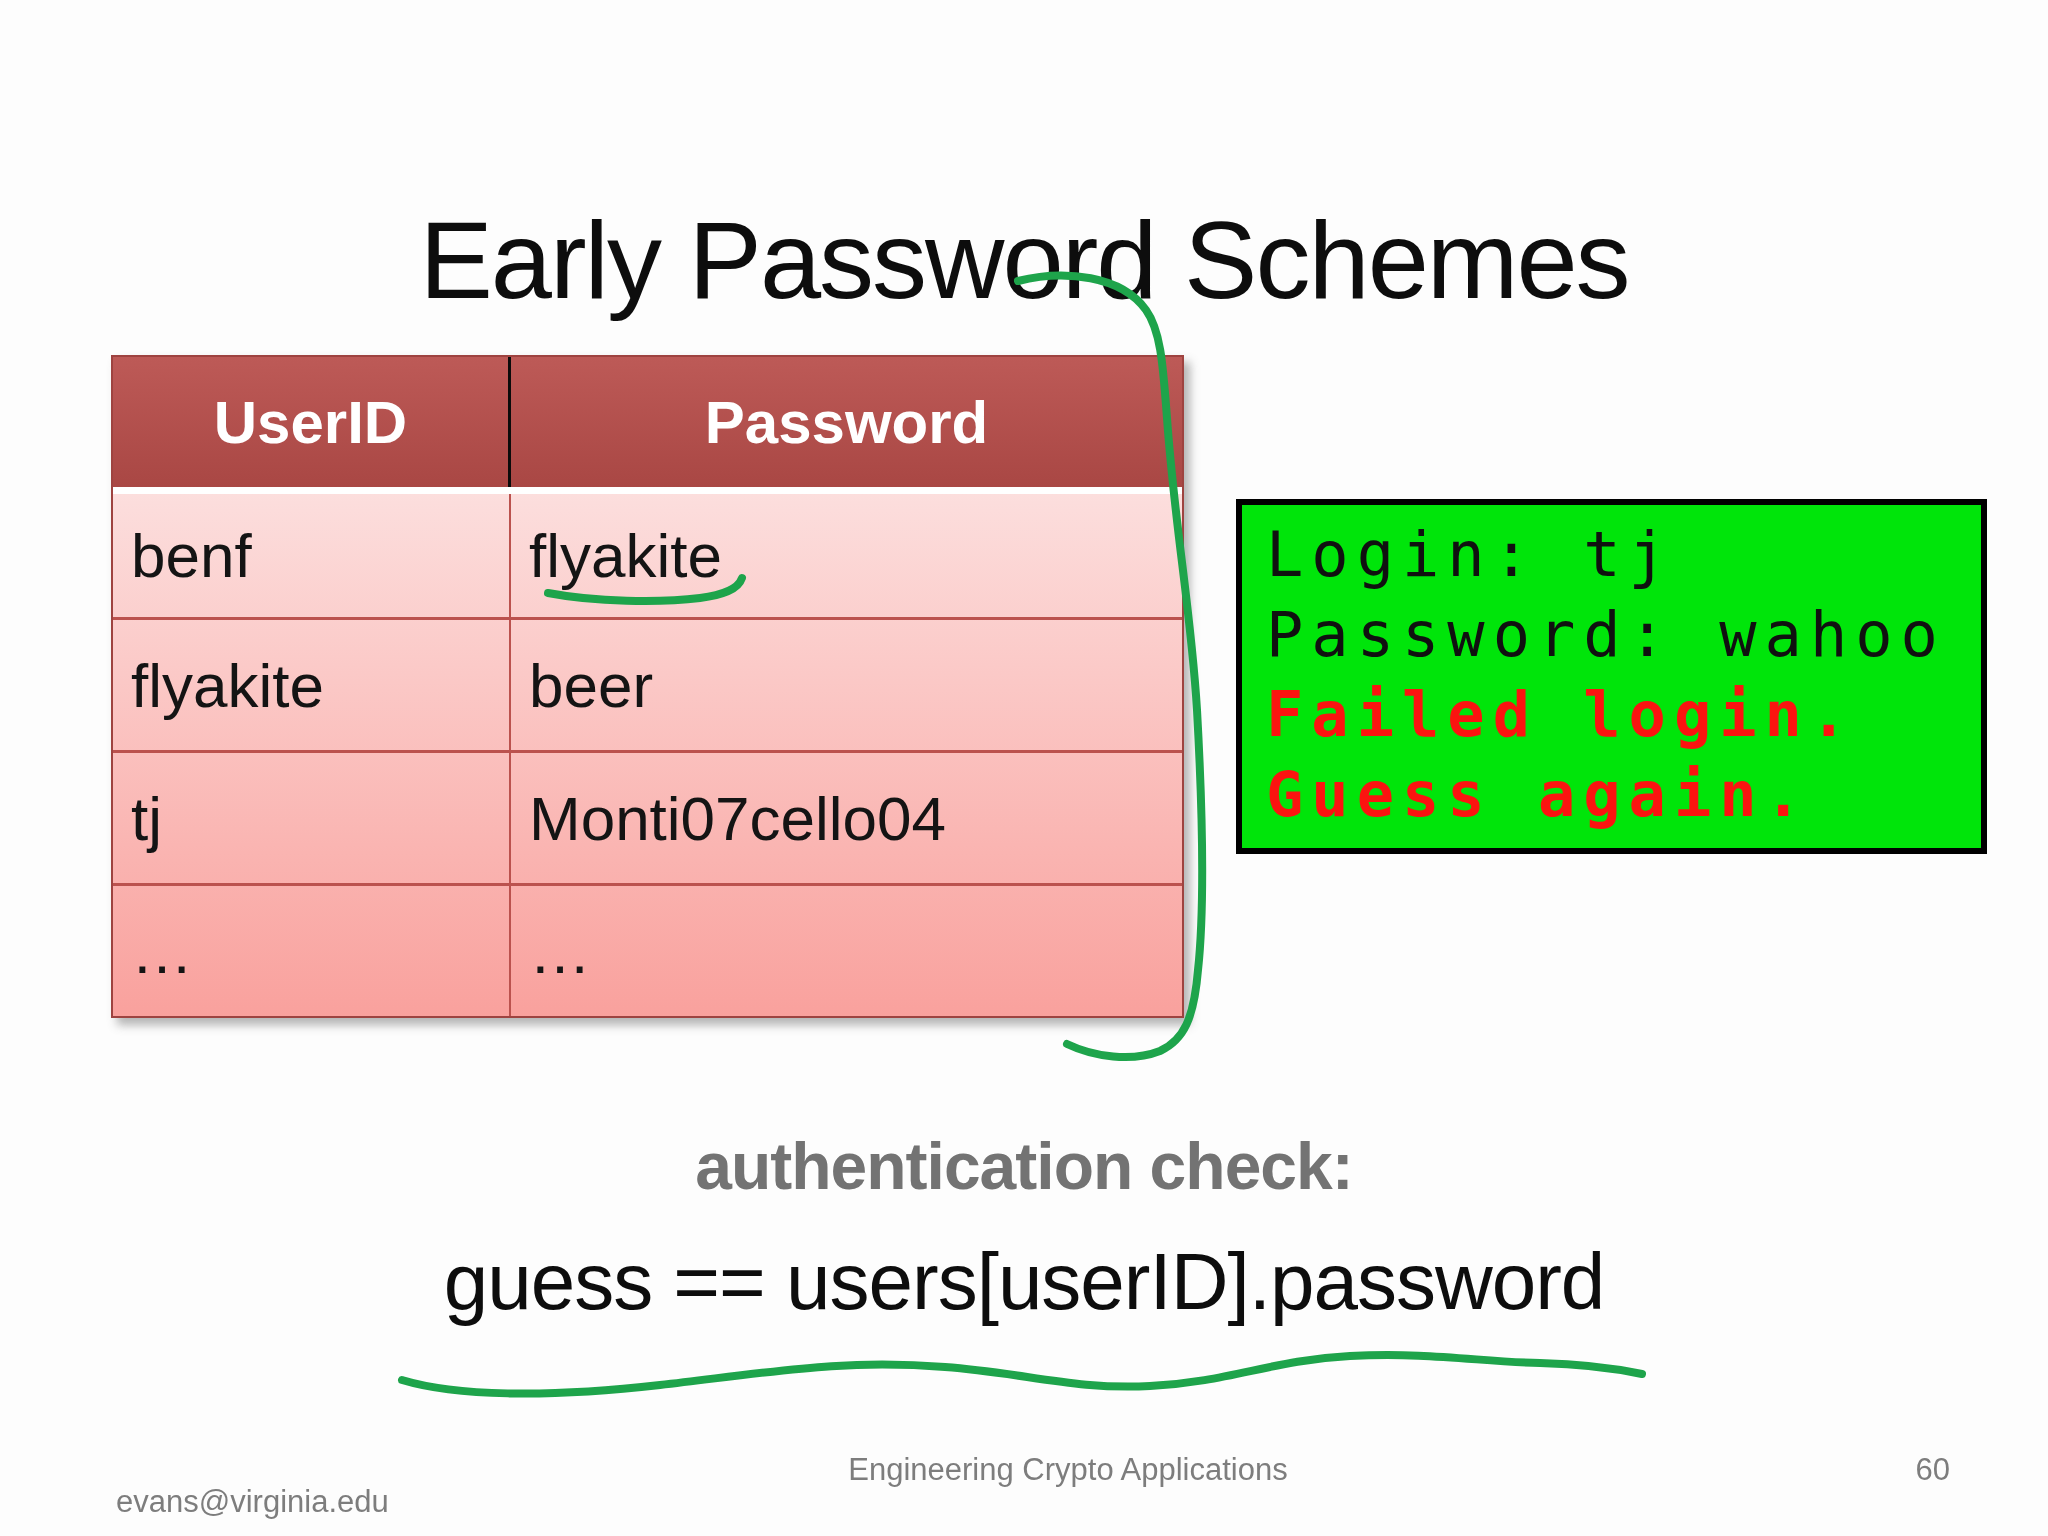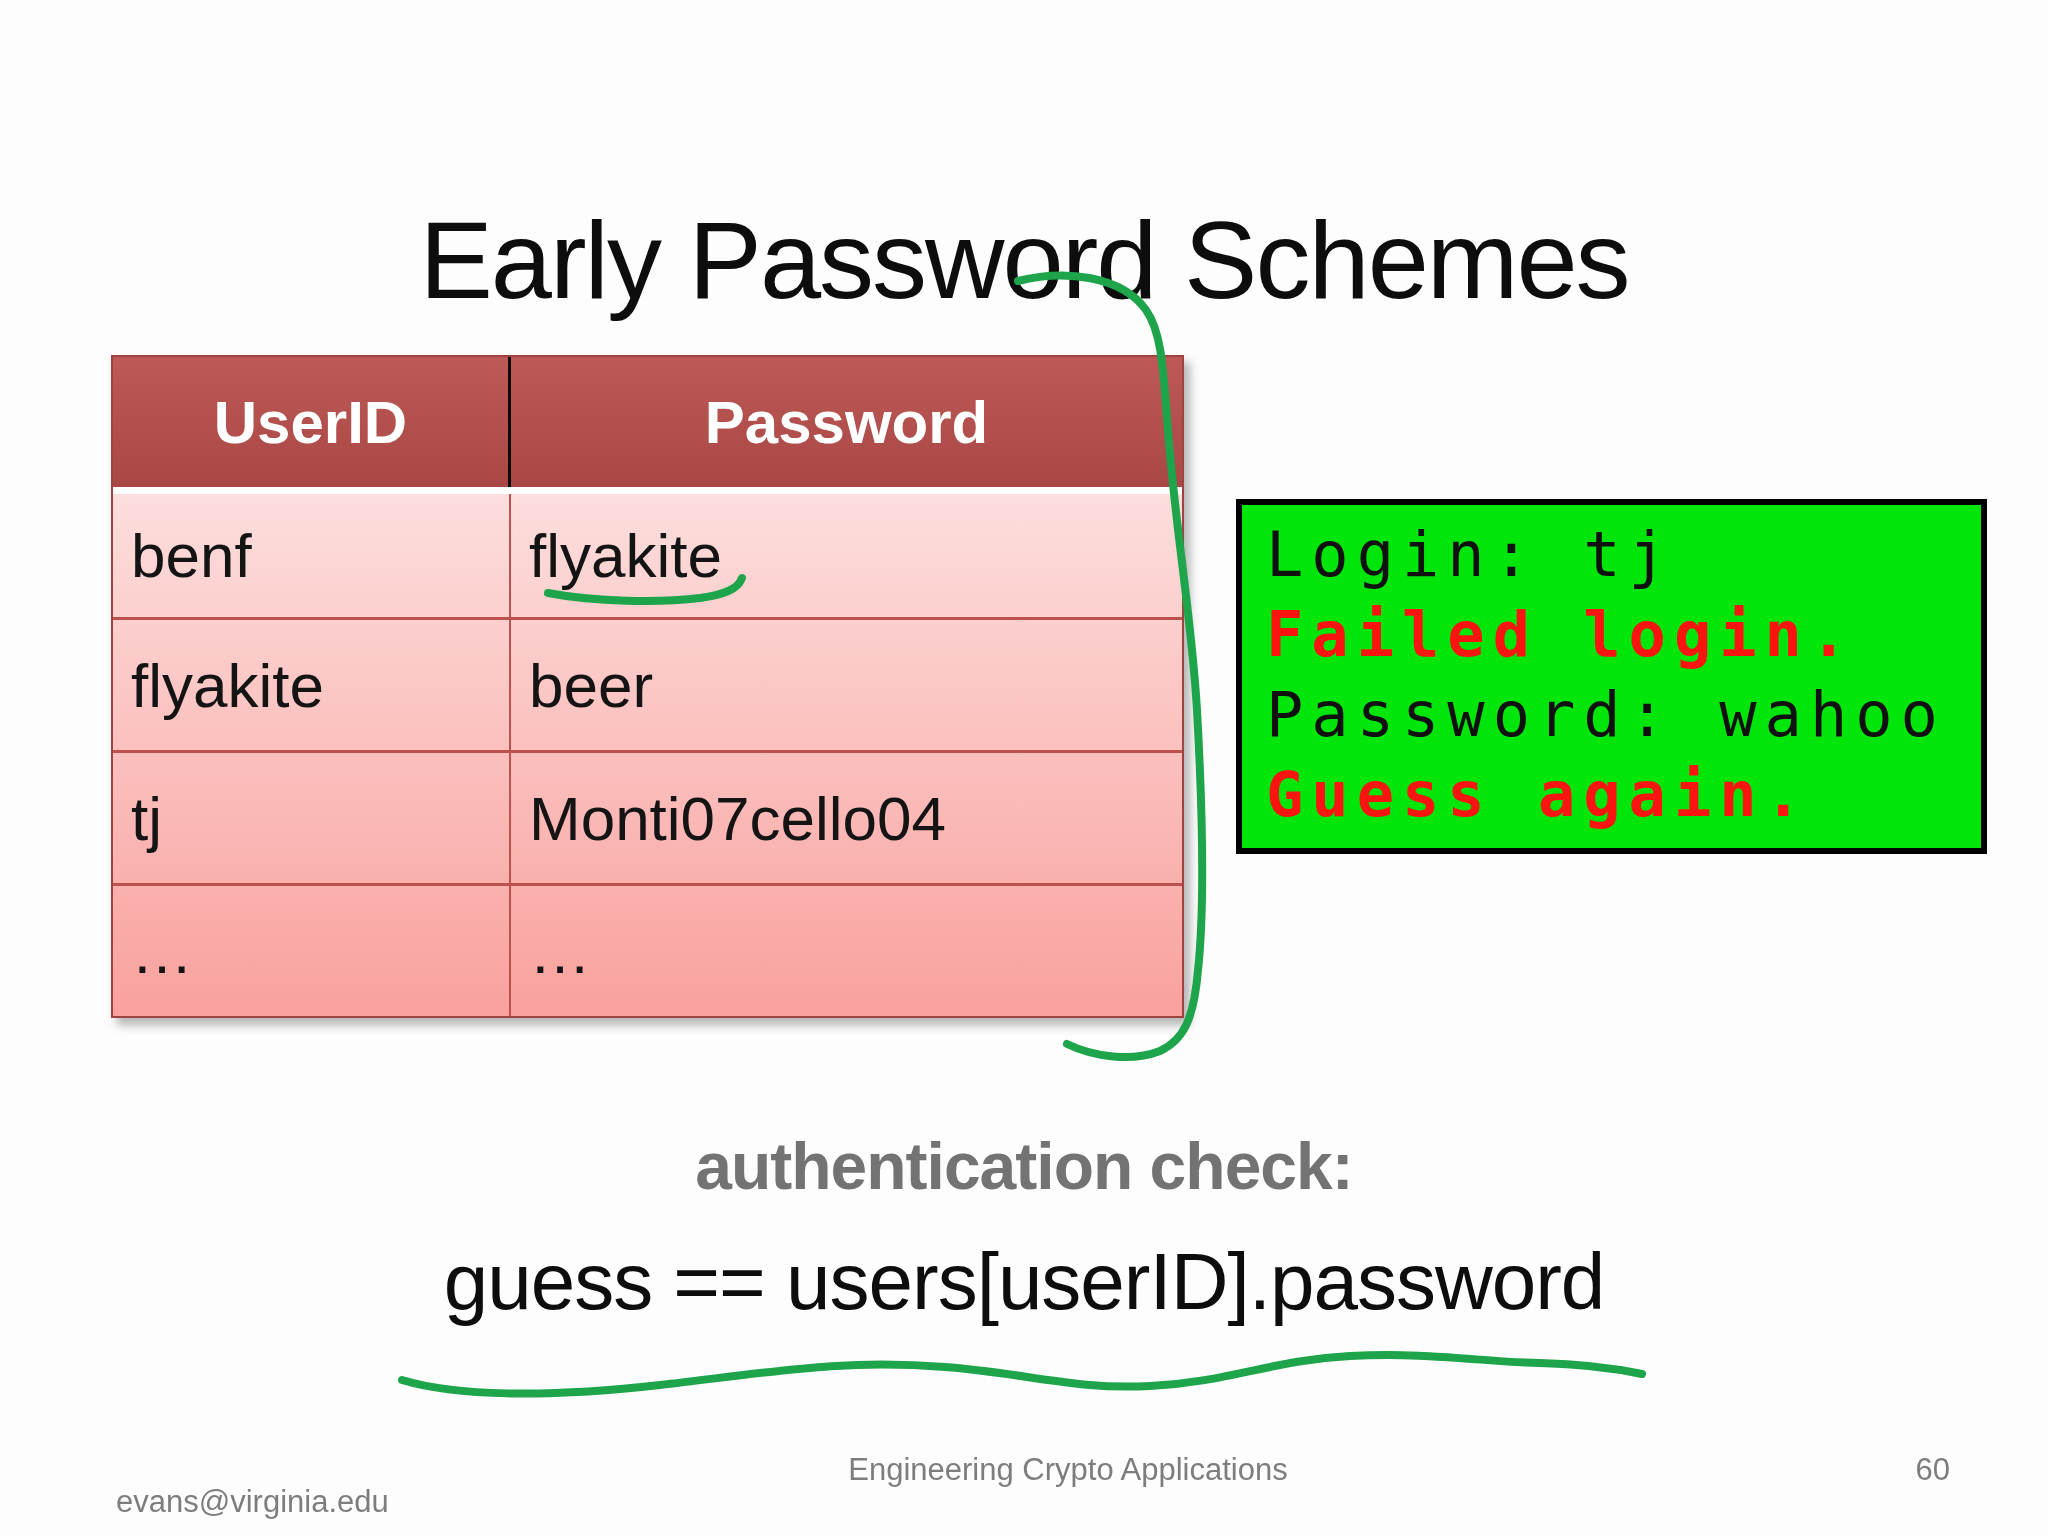--- a/index.html
+++ b/index.html
@@ -96,22 +96,22 @@
       </div>
       <div class="tr">
         <div class="td td1">…</div>
         <div class="td td2">…</div>
       </div>
     </div>
   </div>
 
   <div class="terminal">
     <div class="tline">Login: tj</div>
+    <div class="tline">Password: wahoo</div>
     <div class="tline err">Failed login.</div>
-    <div class="tline">Password: wahoo</div>
     <div class="tline err">Guess again.</div>
   </div>
 
   <div class="auth-heading">authentication check:</div>
   <div class="auth-code">guess == users[userID].password</div>
 
   <div class="footer-item footer-left">evans@virginia.edu</div>
   <div class="footer-item footer-center">Engineering Crypto Applications</div>
   <div class="footer-item footer-right">60</div>
 

